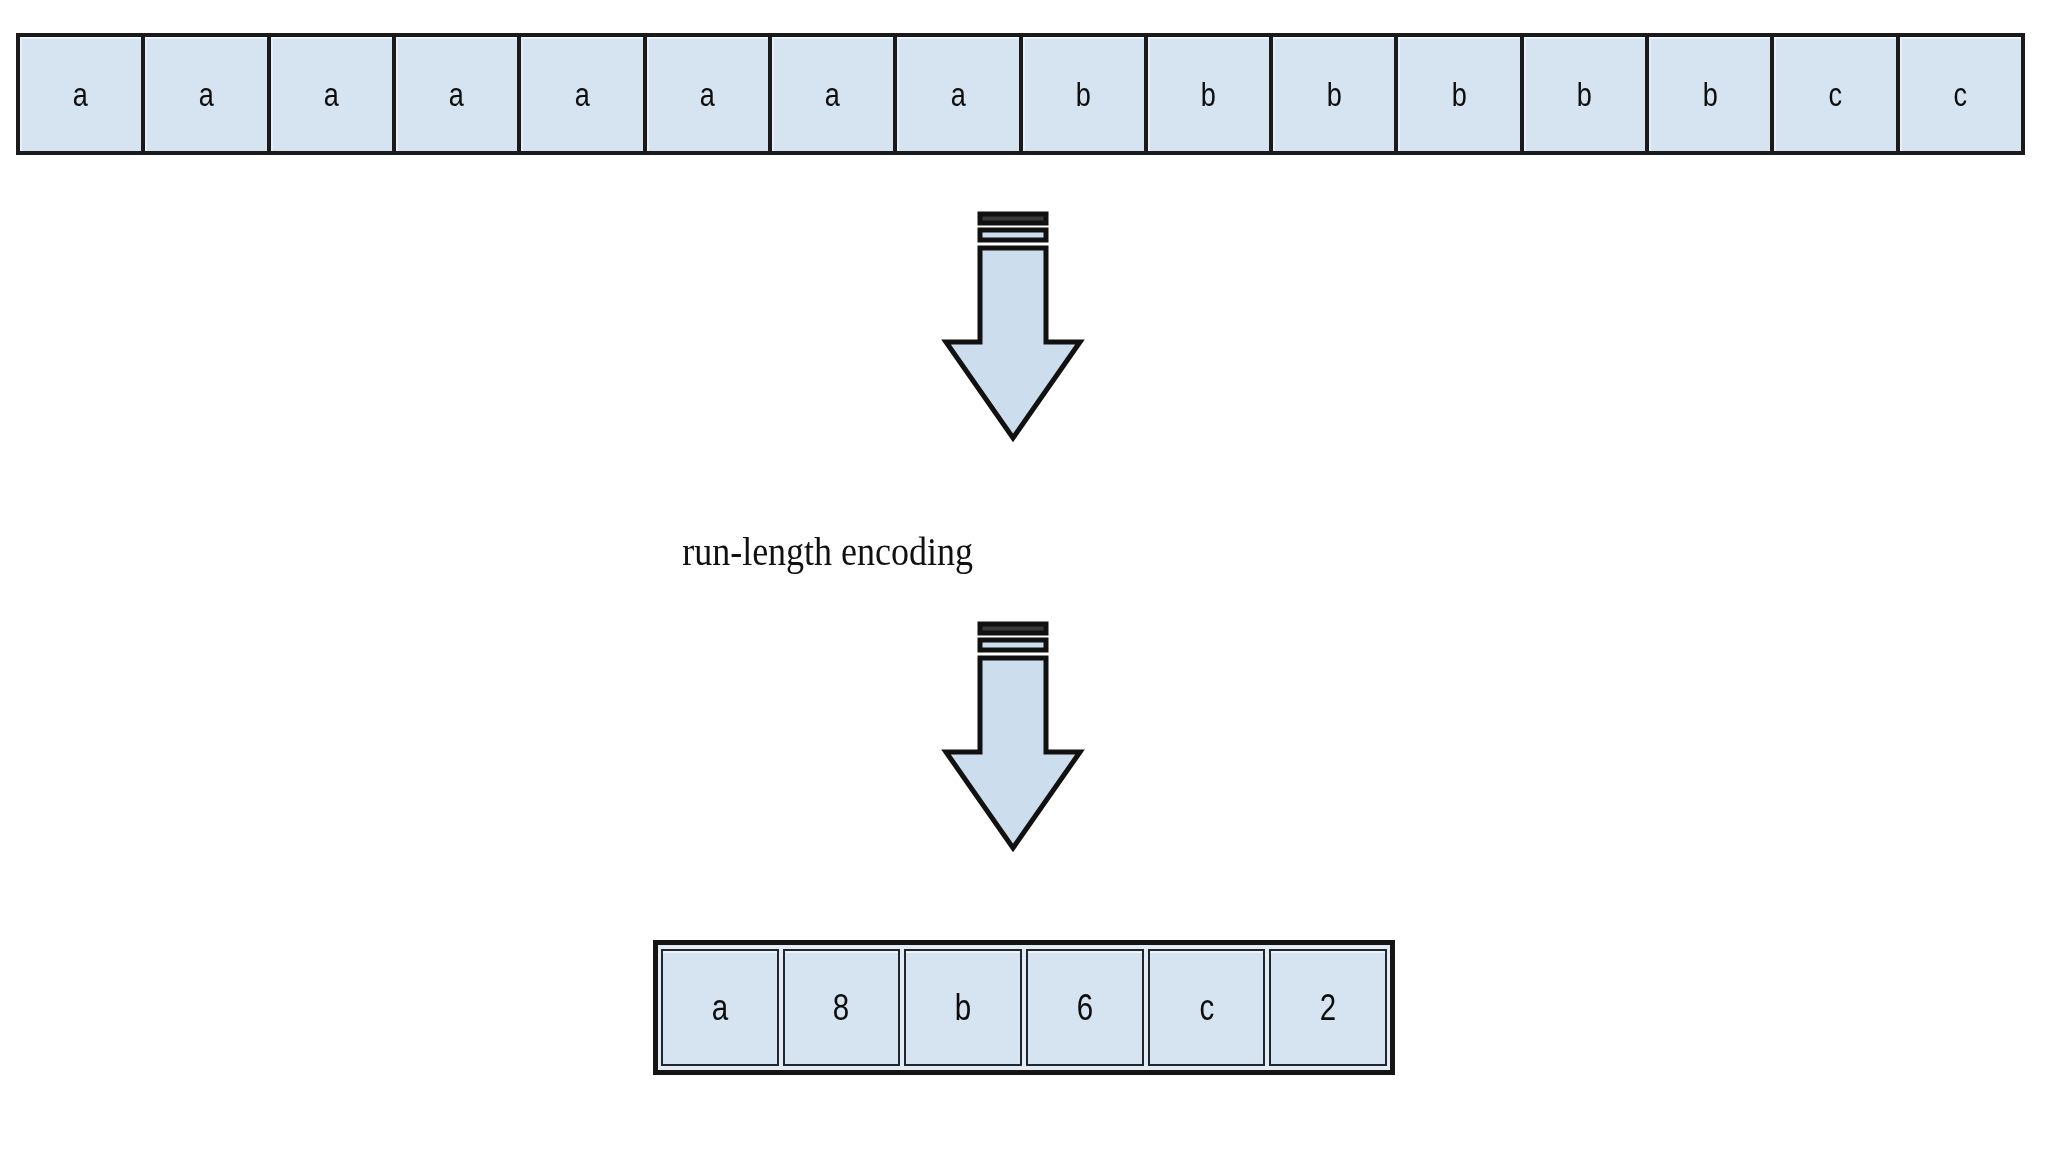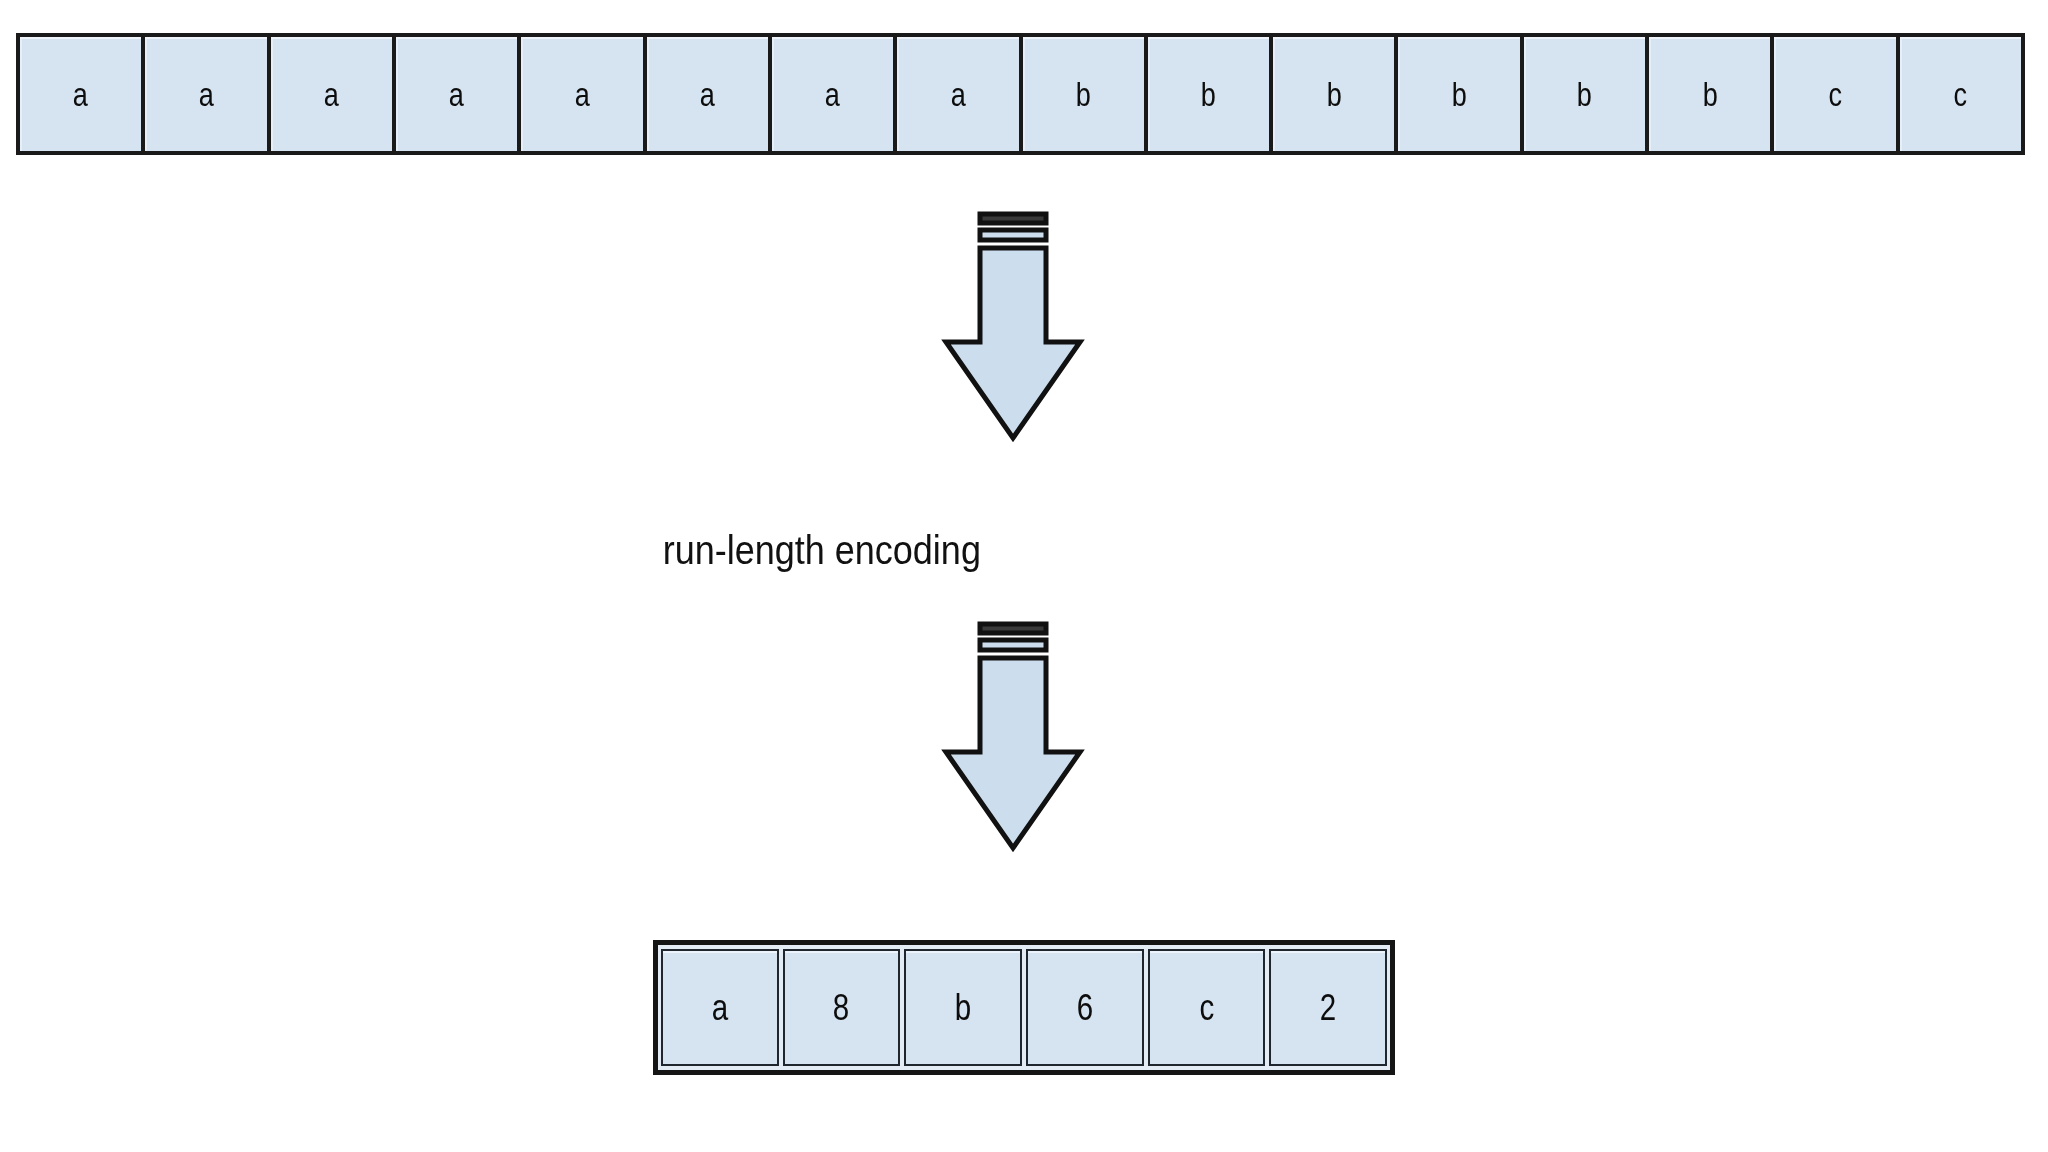--- a/index.html
+++ b/index.html
@@ -63,25 +63,25 @@
     width: 200px;
     height: 260px;
     overflow: visible;
   }
   #arrow-top    { left: 922px; top: 210px; }
   #arrow-bottom { left: 922px; top: 620px; }
 
   
   #process-label {
     position: absolute;
-    left: 10px;
+    left: 16px;
     top: 528px;
     width: 1624px;
     text-align: center;
-    font-family: Liberation Sans, sans-serif;
+    font-family: Liberation Serif, serif;
     font-size: 40px;
     font-weight: 400;
     color: #111111;
     letter-spacing: 0px;
     white-space: nowrap;
   }
   #process-label span { display: inline-block; transform: scaleX(0.9); }
 
   
   #output-box {

